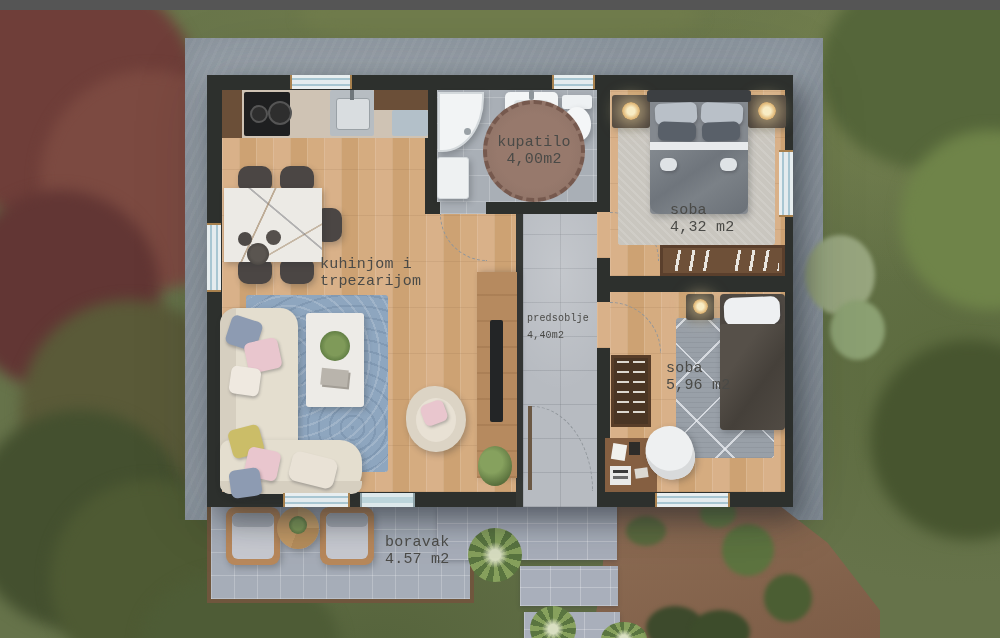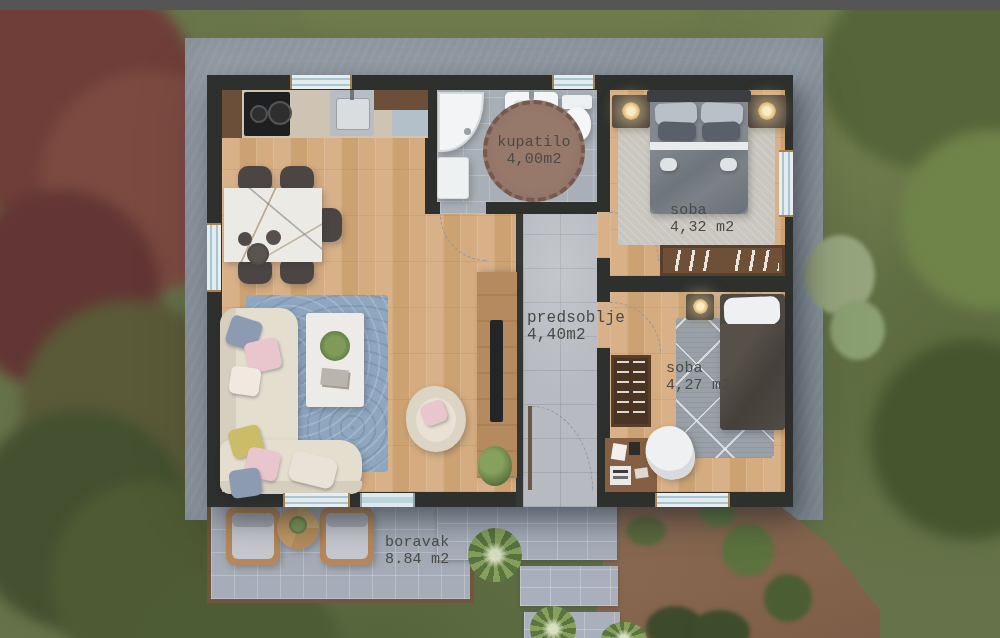--- a/index.html
+++ b/index.html
@@ -261,21 +261,21 @@
     <div class="abs soft" style="left:479px;top:219px;width:28px;height:26px;background:#3e3a35;border-radius:3px;"></div>
     <div class="glowlamp" style="left:486px;top:224px;width:15px;height:15px;"></div>
     <div class="abs soft" style="left:513px;top:219px;width:65px;height:136px;border-radius:4px;background:#4e4842;">
       <div class="pillow" style="left:4px;top:3px;width:56px;height:28px;background:#eef0f2;border-radius:9px;transform:rotate(-2deg);"></div>
       <div class="abs" style="left:0;top:30px;width:65px;height:106px;border-radius:3px 3px 5px 5px;background:
            linear-gradient(125deg,#565049 0 30%,#45403a 60%,#514b44 100%);"></div>
     </div>
 
     <div class="label" style="left:459px;top:285px;">
       <div>soba</div>
-      <div>4,27 m2</div>
+      <div>5,96 m2</div>
     </div>
 
     <div class="abs" style="left:404px;top:280px;width:40px;height:72px;background:#4a3524;border:3px solid #583d28;box-sizing:border-box;">
       <div class="abs" style="left:3px;top:3px;width:12px;height:60px;background:
            repeating-linear-gradient(0deg, rgba(0,0,0,0) 0 8px, #ddd8d0 8px 10px);"></div>
       <div class="abs" style="left:19px;top:3px;width:12px;height:60px;background:
            repeating-linear-gradient(0deg, rgba(0,0,0,0) 0 8px, #ddd8d0 8px 10px);"></div>
     </div>
 
     <div class="abs" style="left:398px;top:363px;width:52px;height:54px;background:#855f41;">
@@ -295,26 +295,27 @@
 
     <div class="abs win-h" style="left:83px;top:0;width:62px;height:14px;box-sizing:border-box;"></div>
     <div class="abs win-h" style="left:345px;top:0;width:43px;height:14px;box-sizing:border-box;"></div>
     <div class="abs win-v" style="left:0;top:148px;width:14px;height:69px;box-sizing:border-box;"></div>
     <div class="abs win-v" style="left:572px;top:75px;width:14px;height:67px;box-sizing:border-box;"></div>
     <div class="abs win-h" style="left:76px;top:418px;width:67px;height:14px;box-sizing:border-box;"></div>
     <div class="abs door-glass" style="left:153px;top:418px;width:55px;height:14px;box-sizing:border-box;"></div>
     <div class="abs win-h" style="left:448px;top:418px;width:75px;height:14px;box-sizing:border-box;"></div>
 
     <div class="label" style="left:113px;top:181px;width:170px;">
-    </div>
-
-    <div class="label" style="left:320px;top:235px;font-size:16px;">
+      <div>kuhinjom i trpezarijom</div>
+    </div>
+
+    <div class="label" style="left:320px;top:235px;font-size:10px;">
       <div>predsoblje</div>
       <div>4,40m2</div>
     </div>
   </div>
 
   <div class="label" style="left:385px;top:524px;">
     <div>boravak</div>
-    <div>8.84 m2</div>
+    <div>4.57 m2</div>
   </div>
 
 </div>
 
 </body></html>

